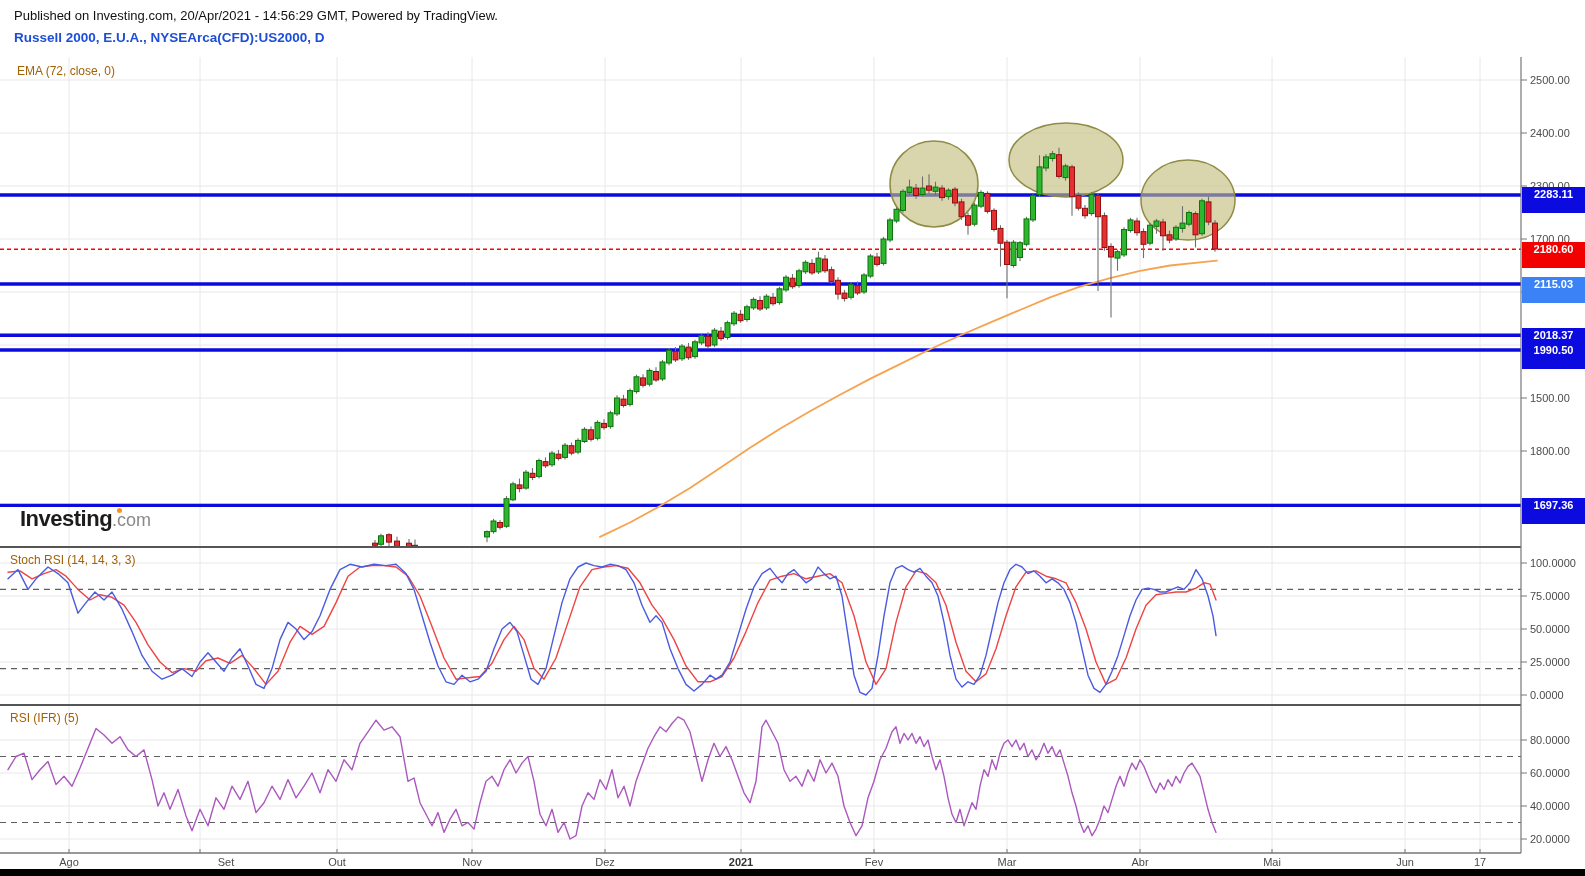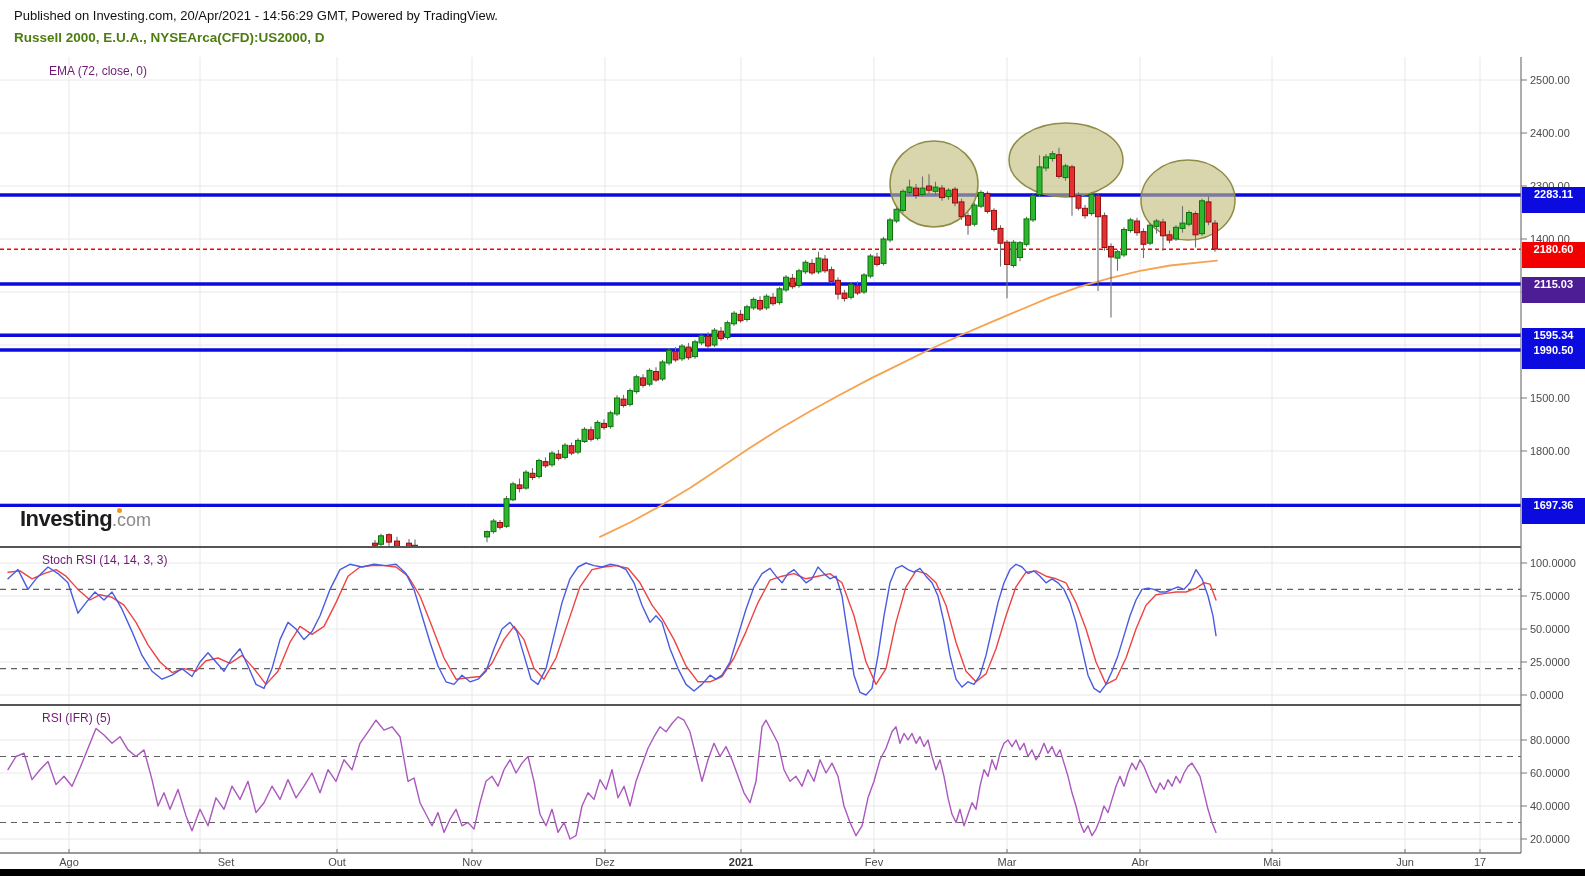--- a/index.html
+++ b/index.html
@@ -1,21 +1,21 @@
 <!DOCTYPE html>
 <html><head>
 <meta charset="utf-8">
 <style>
   html,body{margin:0;padding:0;background:#fff;}
   body{width:1585px;height:876px;overflow:hidden;font-family:"Liberation Sans","DejaVu Sans",sans-serif;}
   .stage{position:relative;width:1585px;height:876px;background:#fff;border-radius:17px;}
   svg#plot{position:absolute;left:0;top:0;z-index:1;}
   .hdr1{position:absolute;left:14px;top:8px;font-size:13px;color:#111;z-index:6;}
-  .hdr2{position:absolute;left:14px;top:30px;font-size:13.5px;font-weight:bold;color:#4d7c0f;z-index:6;}
-  .pane-label{position:absolute;font-size:12px;color:#701a75;z-index:6;margin-left:32px;}
+  .hdr2{position:absolute;left:14px;top:30px;font-size:13.5px;font-weight:bold;color:#1d4ed8;z-index:6;}
+  .pane-label{position:absolute;font-size:12px;color:#a16207;z-index:6;}
   .pane-label.main{left:17px;top:64px;}
   .pane-label.stoch{left:10px;top:553px;}
   .pane-label.rsi{left:10px;top:711px;}
   .ytick{position:absolute;left:1530px;font-size:11px;color:#4b4b4b;transform:translateY(-50%);z-index:4;white-space:nowrap;}
   .xtick{position:absolute;top:856px;font-size:11px;color:#4b4b4b;transform:translateX(-50%);z-index:4;white-space:nowrap;}
   .xtick.bold{font-weight:bold;color:#333;}
   .tag{position:absolute;left:1522px;width:63px;height:26px;color:#fff;font-size:11px;font-weight:bold;
        text-align:center;line-height:15px;z-index:5;}
   .logo{position:absolute;left:20px;top:506px;z-index:6;white-space:nowrap;}
   .logo .brand{font-weight:bold;font-size:22px;color:#1c1c1c;letter-spacing:-0.5px;}
@@ -373,21 +373,21 @@
       <line x1="1521" y1="740" x2="1527" y2="740" stroke="#777777" stroke-width="1"></line>
       <line x1="1521" y1="773" x2="1527" y2="773" stroke="#777777" stroke-width="1"></line>
       <line x1="1521" y1="806" x2="1527" y2="806" stroke="#777777" stroke-width="1"></line>
       <line x1="1521" y1="839" x2="1527" y2="839" stroke="#777777" stroke-width="1"></line>
     </svg>
 
   <div id="yaxis">
       <div class="ytick" style="top: 80px;">2500.00</div>
       <div class="ytick" style="top: 133px;">2400.00</div>
       <div class="ytick" style="top: 186px;">2300.00</div>
-      <div class="ytick" style="top: 239px;">1400.00</div>
+      <div class="ytick" style="top: 239px;">1700.00</div>
       <div class="ytick" style="top: 292px;">2100.00</div>
       <div class="ytick" style="top: 398px;">1500.00</div>
       <div class="ytick" style="top: 451px;">1800.00</div>
       <div class="ytick" style="top: 563px;">100.0000</div>
       <div class="ytick" style="top: 596px;">75.0000</div>
       <div class="ytick" style="top: 629px;">50.0000</div>
       <div class="ytick" style="top: 662px;">25.0000</div>
       <div class="ytick" style="top: 695px;">0.0000</div>
       <div class="ytick" style="top: 740px;">80.0000</div>
       <div class="ytick" style="top: 773px;">60.0000</div>
@@ -404,20 +404,20 @@
       <div class="xtick" style="left: 874px;">Fev</div>
       <div class="xtick" style="left: 1007px;">Mar</div>
       <div class="xtick" style="left: 1140px;">Abr</div>
       <div class="xtick" style="left: 1272px;">Mai</div>
       <div class="xtick" style="left: 1405px;">Jun</div>
       <div class="xtick" style="left: 1480px;">17</div>
     </div>
   <div id="price-tags">
       <div class="tag" style="top: 187.452px; background: rgb(11, 11, 223);">2283.11</div>
       <div class="tag" style="top: 241.782px; background: rgb(242, 0, 0);">2180.60</div>
-      <div class="tag" style="top: 276.534px; background: #4c1d95;">2115.03</div>
-      <div class="tag" style="top: 327.764px; background: rgb(11, 11, 223);">1595.34</div>
+      <div class="tag" style="top: 276.534px; background: #3b82f6;">2115.03</div>
+      <div class="tag" style="top: 327.764px; background: rgb(11, 11, 223);">2018.37</div>
       <div class="tag" style="top: 342.535px; background: rgb(11, 11, 223);">1990.50</div>
       <div class="tag" style="top: 497.899px; background: rgb(11, 11, 223);">1697.36</div>
     </div>
 
   <div class="black-bar"></div>
 </div>
 
 </body></html>

